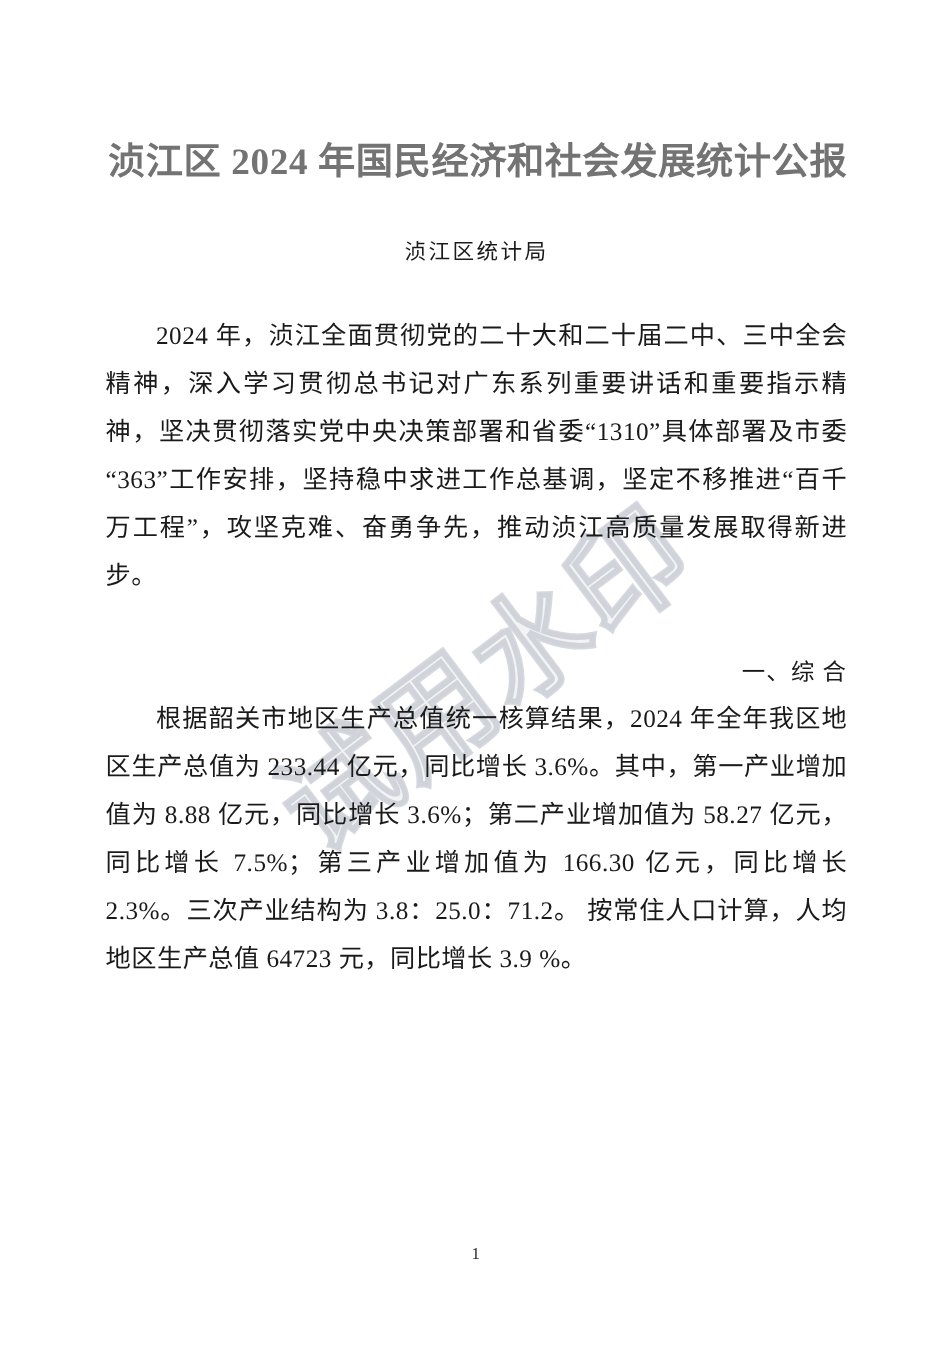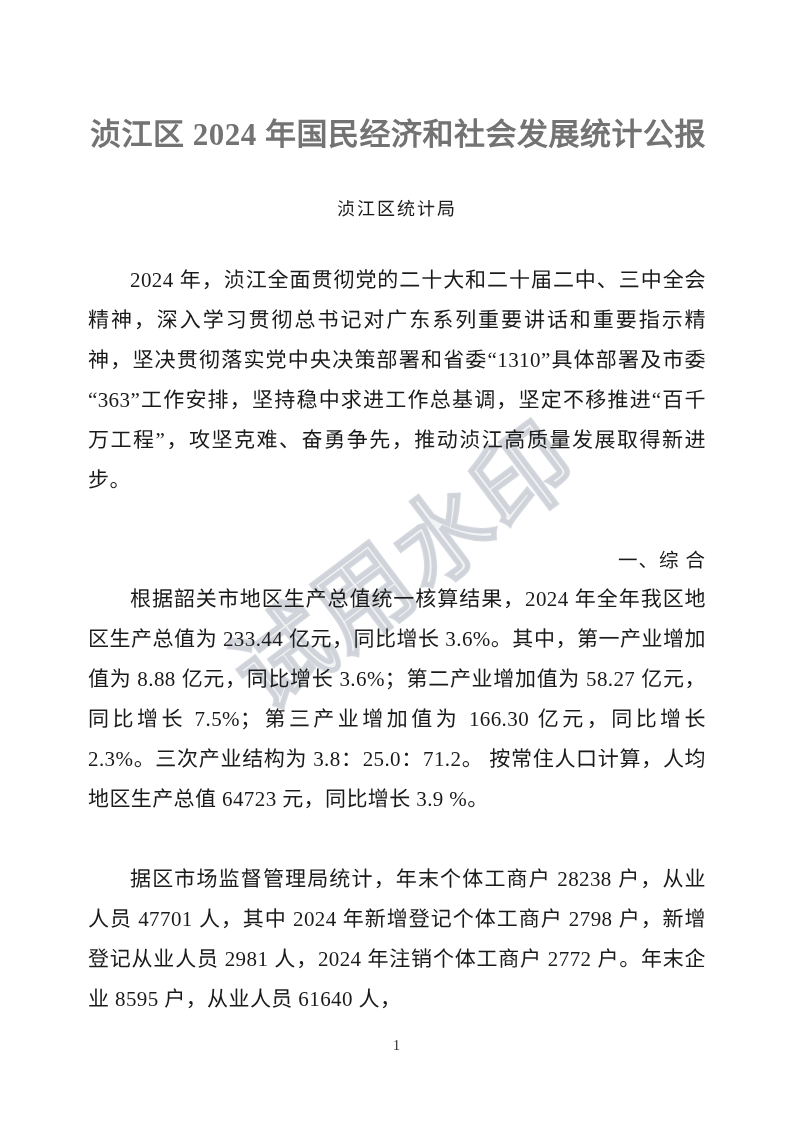--- a/index.html
+++ b/index.html
@@ -68,21 +68,20 @@
   }
 
   .issuer {
     margin: 0;
     padding-top: 42px;
     text-align: center;
     font-size: 18px;
     line-height: 1.5;
     letter-spacing: 2px;
     color: #1a1a1a;
-    font-family: Liberation Mono, monospace;
   }
 
   .issue-date {
     margin: 0;
     padding-top: 18px;
     text-align: center;
     font-size: 17px;
     letter-spacing: 2.5px;
     color: #1a1a1a;
   }
@@ -137,19 +136,18 @@
 
     <p class="issuer">浈江区统计局</p>
 
 
     <p class="body-para first">2024 年，浈江全面贯彻党的二十大和二十届二中、三中全会精神，深入学习贯彻总书记对广东系列重要讲话和重要指示精神，坚决贯彻落实党中央决策部署和省委“1310”具体部署及市委“363”工作安排，坚持稳中求进工作总基调，坚定不移推进“百千万工程”，攻坚克难、奋勇争先，推动浈江高质量发展取得新进步。</p>
 
     <h2 class="section-heading">一、综  合</h2>
 
     <p class="body-para">根据韶关市地区生产总值统一核算结果，2024 年全年我区地区生产总值为 233.44 亿元，同比增长 3.6%。其中，第一产业增加值为 8.88 亿元，同比增长 3.6%；第二产业增加值为 58.27 亿元，同比增长 7.5%；第三产业增加值为 166.30 亿元，同比增长 2.3%。三次产业结构为 3.8：25.0：71.2。 按常住人口计算，人均地区生产总值 64723 元，同比增长 3.9 %。</p>
 
-    <p class="body-para gap">据区市场监督管理局统计，年末个体工商户 28238 户，从业人员 47701 人，其中 2024 年新增登记个体工商户 2798 户，新增登记从业人员 2981 人，2024 年注销个体工商户 2772 户。年末企业 8595 户，从业人员 61640 人，</p>
 
   </div>
 
   <div class="page-number">1</div>
 
 </div>
 
 </body></html>

